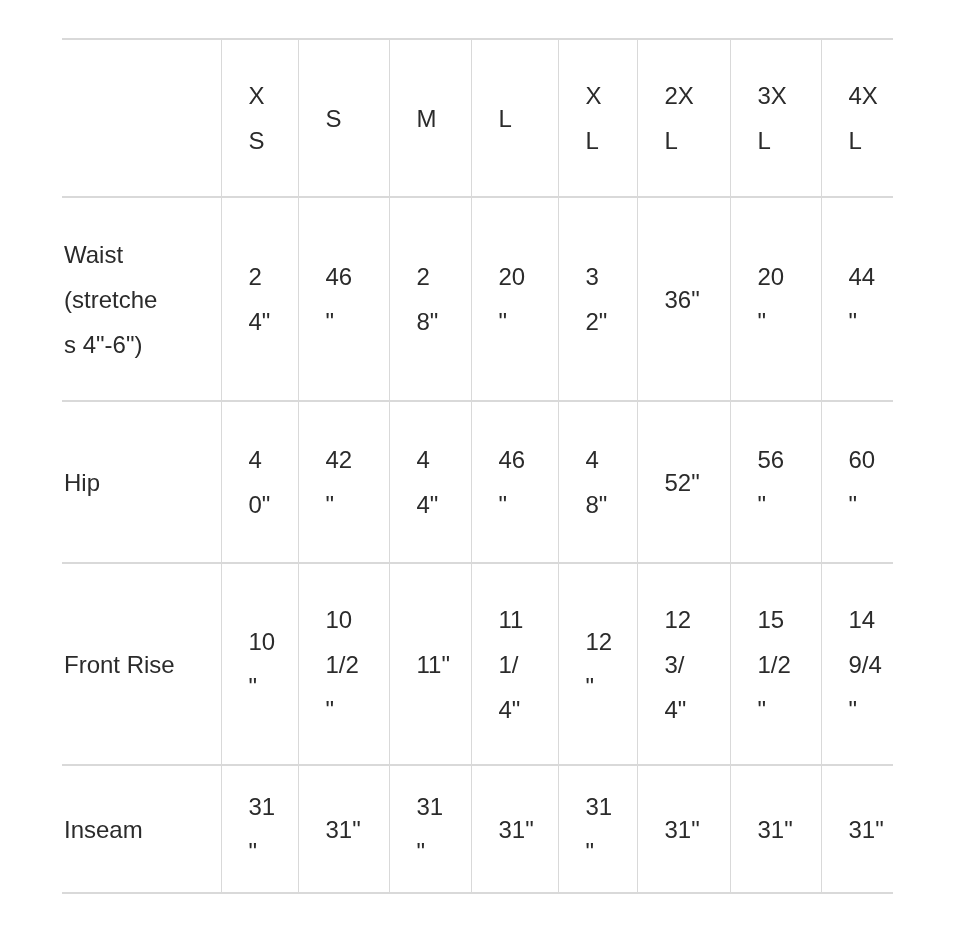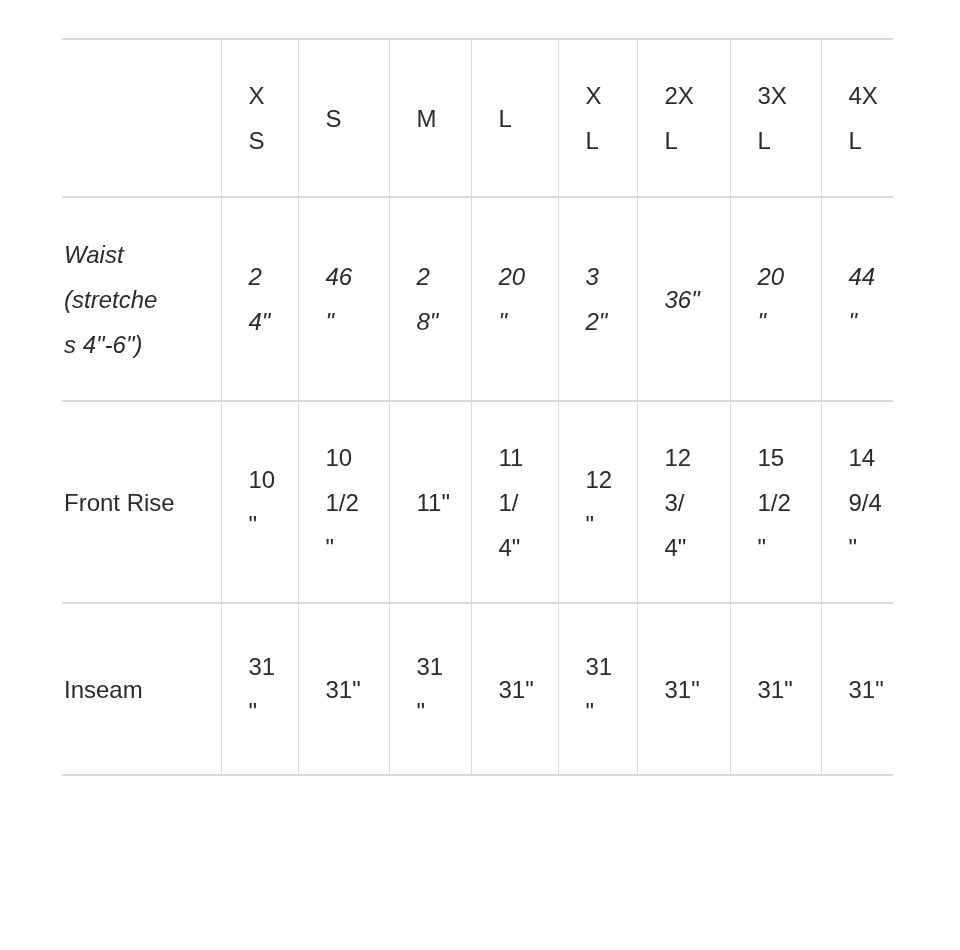--- a/index.html
+++ b/index.html
@@ -37,24 +37,24 @@
     padding: 0 6px 0 27px;
     border-left: 1px solid #d9d9d9;
     overflow: hidden;
   }
   table.size-chart th.row-label,
   table.size-chart th.corner {
     border-left: none;
     padding-left: 2px;
   }
   tr.r-header     { height: 158px; }
-  tr.r-waist      { height: 204px; font-style: italic; }
+  tr.r-waist      { height: 204px; }
   tr.r-hip        { height: 162px; }
   tr.r-front-rise { height: 202px; }
-  tr.r-inseam     { height: 172px; }
+  tr.r-inseam     { height: 128px; }
 
   col.c-label { width: 159px; }
   col.c-xs  { width: 77px; }
   col.c-s   { width: 91px; }
   col.c-m   { width: 82px; }
   col.c-l   { width: 87px; }
   col.c-xl  { width: 79px; }
   col.c-2xl { width: 93px; }
   col.c-3xl { width: 91px; }
   col.c-4xl { width: 72px; }
@@ -107,20 +107,38 @@
         <td>20
 "</td>
         <td>3
 2"</td>
         <td>36"</td>
         <td>20
 "</td>
         <td>44
 "</td>
       </tr>
+      <tr class="r-hip">
+        <th class="row-label">Hip</th>
+        <td>4
+0"</td>
+        <td>42
+"</td>
+        <td>4
+4"</td>
+        <td>46
+"</td>
+        <td>4
+8"</td>
+        <td>52"</td>
+        <td>56
+"</td>
+        <td>60
+"</td>
+      </tr>
       <tr class="r-front-rise">
         <th class="row-label">Front Rise</th>
         <td>10
 "</td>
         <td>10
 1/2
 "</td>
         <td>11"</td>
         <td>11
 1/

